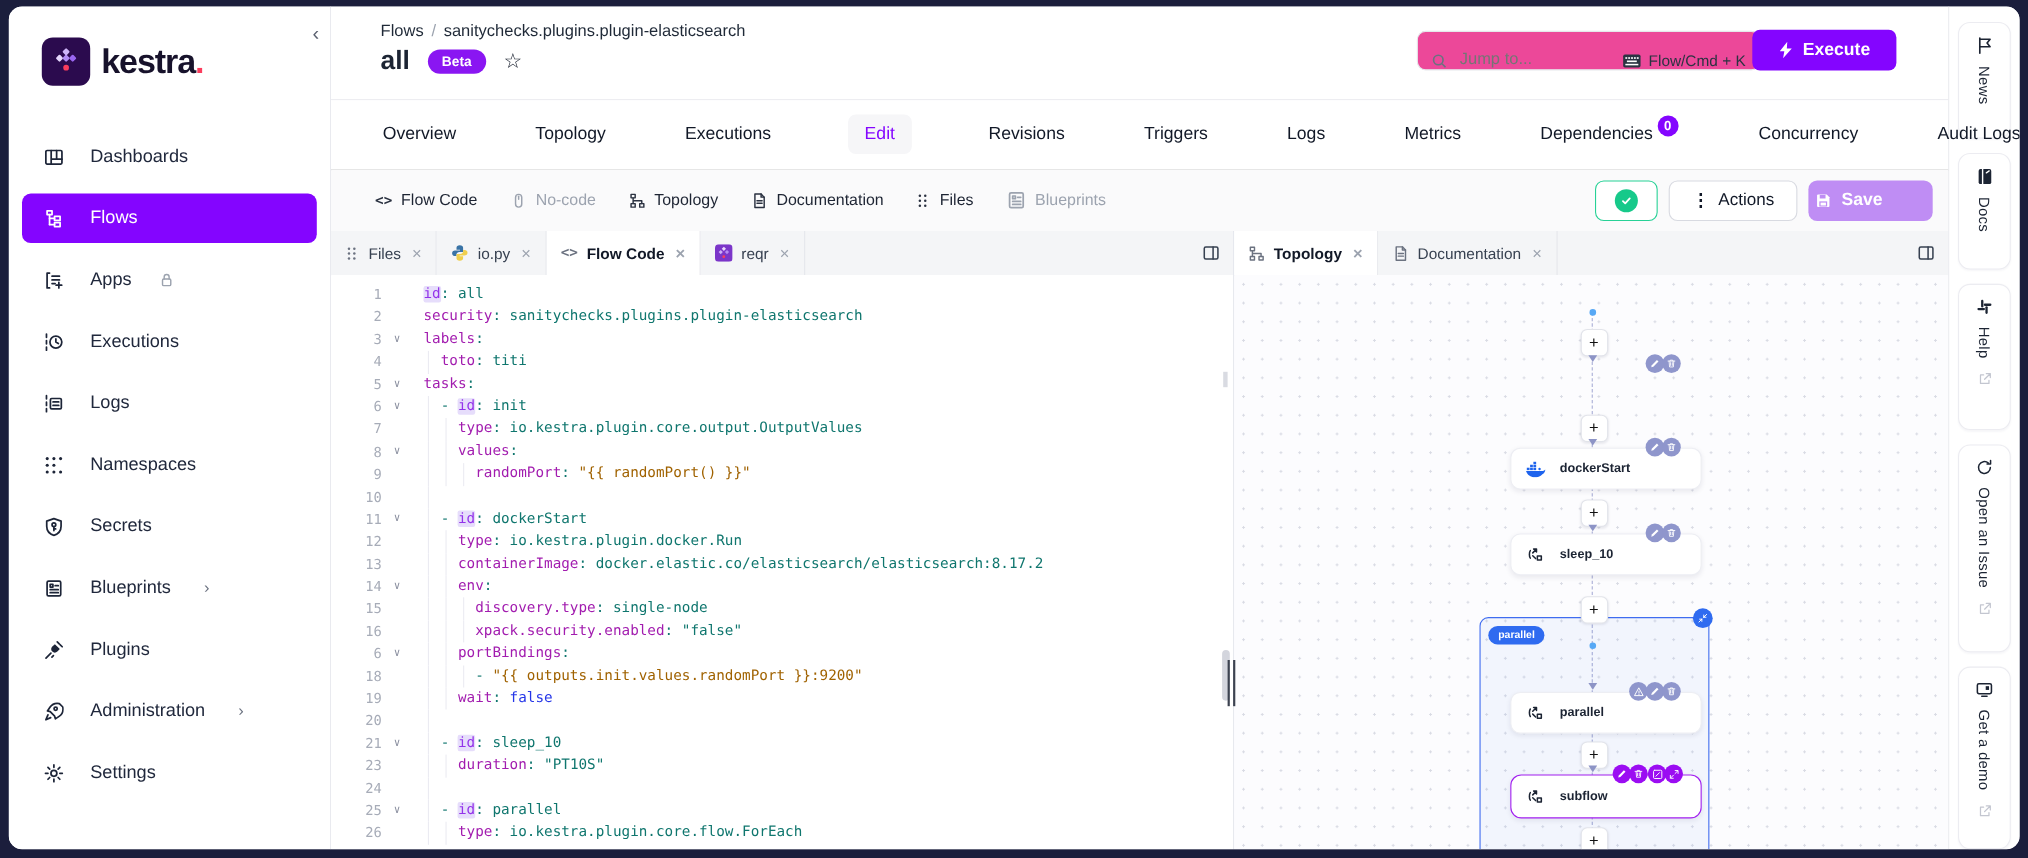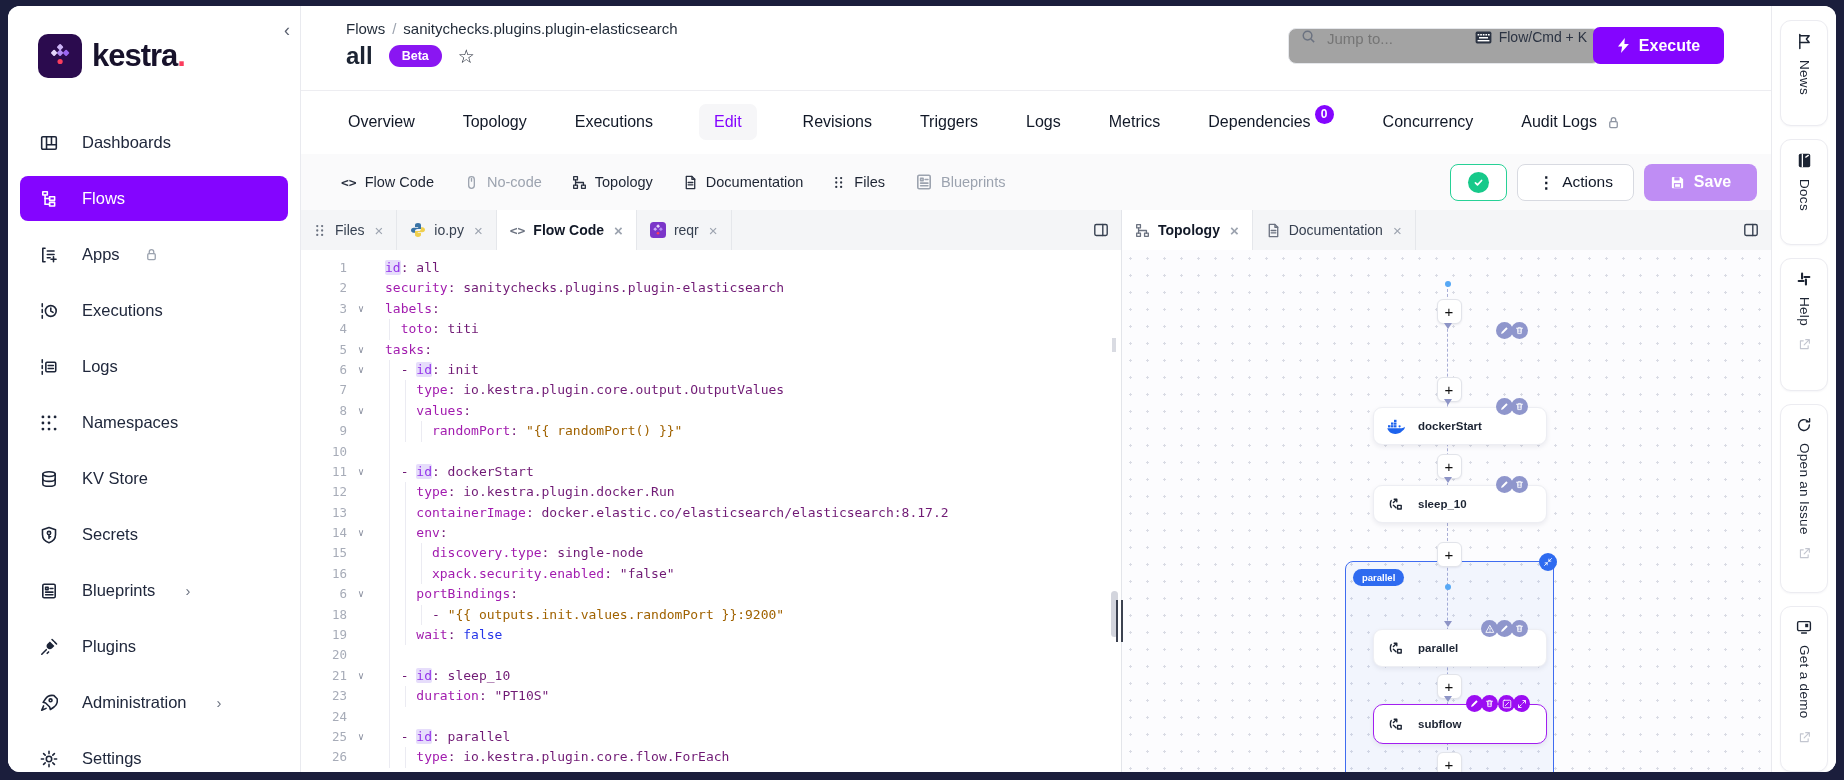--- a/index.html
+++ b/index.html
@@ -24,70 +24,70 @@
   .nav-chev{margin-left:8px;color:#6b7280;font-size:15px}
   
   .main{flex:1;min-width:0;position:relative;background:#fff}
   .hdr{position:absolute;left:0;top:0;right:0;height:84px;border-bottom:1px solid #ededf1}
   .crumbs{position:absolute;left:45px;top:14px;font-size:15px;color:#1f2937}
   .crumbs .sep{color:#9ca3af;margin:0 7px}
   .titlerow{position:absolute;left:45px;top:36px;display:flex;align-items:center;gap:16px}
   .title{font-size:24px;font-weight:700}
   .beta{background:#8a16f2;color:#fff;font-size:12.5px;font-weight:600;border-radius:999px;padding:4px 13px}
   .star{font-size:19px;color:#111827;cursor:pointer}
-  .search{position:absolute;left:987px;top:22px;width:286px;height:34px;background:#a3a3a3;border:1px solid #e5e7eb;
-          border-radius:8px;display:flex;align-items:flex-start;padding:0 12px;gap:9px;cursor:text}
+  .search{position:absolute;left:987px;top:22px;width:286px;height:34px;background:#ec4899;border:1px solid #e5e7eb;
+          border-radius:8px;display:flex;align-items:flex-end;padding:0 12px;gap:9px;cursor:text}
   .search input{border:0;background:transparent;outline:none;font-size:15px;color:#1f2937;width:120px;font-family:inherit}
   .kbd{display:flex;align-items:center;gap:7px;margin-left:auto;color:#2b3342;font-size:14px;white-space:nowrap}
   .exec{position:absolute;left:1292px;top:21px;width:131px;height:37px;background:#8405ff;border:none;border-radius:7px;
         color:#fff;font-size:16px;font-weight:600;display:flex;align-items:center;justify-content:center;gap:9px;cursor:pointer;font-family:inherit}
   
   .tabbar{position:absolute;left:0;top:84px;right:0;height:64px;border-bottom:1px solid #a3a3a3;
-          display:flex;align-items:center;gap:44px;padding-left:45px}
+          display:flex;align-items:center;gap:68px;padding-left:45px}
   .tab{font-size:16px;color:#111827;cursor:pointer;display:flex;align-items:center;gap:5px;padding:9px 2px;border-radius:7px;position:relative;white-space:nowrap}
   .tab.active{color:#8405ff;background:#f6f6f8;padding:9px 15px}
   .tab .cnt{background:#8405ff;color:#fff;font-size:12px;font-weight:600;min-width:19px;height:19px;border-radius:999px;
             display:flex;align-items:center;justify-content:center;position:relative;top:-8px;left:-1px}
   .tab .tlock{color:#8f96a3;display:flex;margin-left:4px}
   
   .toolbar{position:absolute;left:0;top:148px;right:0;height:56px;background:#fafafb;border-bottom:1px solid #ececf1;
            display:flex;align-items:center;padding:0 14px 0 40px}
   .tool{display:flex;align-items:center;gap:8px;font-size:14.5px;color:#1d2433;margin-right:30px;cursor:pointer;white-space:nowrap}
   .tool .ticon{display:flex;color:#2a3140}
   .tool.muted{color:#9ca3af}.tool.muted .ticon{color:#9ca3af}
   .tool-right{margin-left:auto;display:flex;align-items:center;gap:10px}
   .btn-valid{width:57px;height:37px;background:#fff;border:1.5px solid #27d196;border-radius:8px;display:flex;
              align-items:center;justify-content:center;cursor:pointer}
   .btn-valid .vc{width:21px;height:21px;border-radius:50%;background:#17c98a;display:flex;align-items:center;justify-content:center}
   .btn-actions{height:37px;background:#fff;border:1px solid #d8dae1;border-radius:8px;font-size:15.5px;color:#111827;
                display:flex;align-items:center;gap:8px;padding:0 20px;cursor:pointer;font-family:inherit}
   .btn-actions .dots{font-size:16px;font-weight:700}
   .btn-save{height:37px;width:113px;background:#bf8df4;border:none;border-radius:8px;color:#fff;font-size:16px;font-weight:600;
-            display:flex;align-items:center;justify-content:center;gap:9px;cursor:pointer;font-family:inherit}
+            display:flex;align-items:center;justify-content:flex-start;gap:9px;cursor:pointer;font-family:inherit}
   
   .workspace{position:absolute;left:0;top:204px;right:0;bottom:0;display:flex}
   .editor{width:820px;flex:none;position:relative;border-right:1px solid #e3e5ea}
   .topo{flex:1;position:relative;min-width:0}
   .etabs{position:absolute;left:0;top:0;right:0;height:40px;background:#f4f5f7;border-bottom:1px solid #e7e8ee;display:flex;align-items:stretch}
   .etab{display:flex;align-items:center;gap:8px;padding:0 13px;font-size:14px;color:#374151;border-right:1px solid #e5e7eb;cursor:pointer;background:#f4f5f7;white-space:nowrap}
   .etab.active{background:#fff;font-weight:700;color:#111827}
   .etab .x{color:#9ca3af;font-size:15px;margin-left:2px}
   .etab .eicon{display:flex;color:#6b7280}
   .splitbtn{margin-left:auto;align-self:center;margin-right:12px;color:#374151;display:flex;cursor:pointer}
   
   .codewrap{position:absolute;left:0;top:40px;right:0;bottom:0;overflow:hidden;background:#fff;
             font-family:"DejaVu Sans Mono",monospace;font-size:13px;line-height:20.4px;padding-top:8px}
   .cl{display:flex;height:20.4px;position:relative}
   .ln{width:46px;flex:none;text-align:right;color:#a7acb8;font-size:12.5px;padding-right:4px;user-select:none}
   .fd{width:20px;flex:none;text-align:center;color:#8b90a0;font-size:10px;line-height:20.4px;user-select:none}
   .tx{white-space:pre;position:relative;padding-left:14px;flex:1}
   .guide{position:absolute;top:0;bottom:0;width:1px;background:#ebebf2}
   .k{color:#a21caf}
   .kh{color:#9333ea;background:#e6ddfb;border-radius:2px}
-  .p{color:#701a75}
+  .p{color:#0f766e}
   .s{color:#a06200}
   .b{color:#2536e8}
   .vscroll{position:absolute;right:3px;width:7px;border-radius:4px;background:#d3d5dd}
   .vmark{position:absolute;right:5px;width:4px;background:#d9dbe2}
   .divider-handle{position:absolute;left:815px;top:390px;height:42px;width:8px;display:flex;gap:3px;cursor:col-resize;z-index:5}
   .divider-handle i{width:2px;background:#3c4250;display:block}
   
   .canvas{position:absolute;left:0;top:40px;right:0;bottom:0;overflow:hidden;background:#fcfcfe;
           background-image:radial-gradient(#d9dbe4 1.1px,transparent 1.2px);background-size:17px 17px}
   .edge{position:absolute;width:0;border-left:1.6px dashed #a8add6;z-index:0}
@@ -208,30 +208,20 @@
               <circle cx="2.6" cy="13.4" r="1.25"></circle>
               <circle cx="8" cy="13.4" r="1.25"></circle>
               <circle cx="13.4" cy="13.4" r="1.25"></circle>
             </svg>
           </span>
           <span>Namespaces</span>
         </div>
         <div class="nav-item">
           <span class="nicon">
             <svg width="18" height="18" viewBox="0 0 16 16" fill="none" stroke="currentColor" stroke-width="1.4" stroke-linecap="round" stroke-linejoin="round">
-              <ellipse cx="8" cy="3.6" rx="5.5" ry="2.1"></ellipse>
-              <path d="M2.5 3.6v8.8c0 1.2 2.5 2.1 5.5 2.1s5.5-.9 5.5-2.1V3.6"></path>
-              <path d="M2.5 8c0 1.2 2.5 2.1 5.5 2.1S13.5 9.2 13.5 8"></path>
-            </svg>
-          </span>
-          <span>KV Store</span>
-        </div>
-        <div class="nav-item">
-          <span class="nicon">
-            <svg width="18" height="18" viewBox="0 0 16 16" fill="none" stroke="currentColor" stroke-width="1.4" stroke-linecap="round" stroke-linejoin="round">
               <path d="M8 1.3l5.8 2v4.2c0 3.8-2.4 6.3-5.8 7.3-3.4-1-5.8-3.5-5.8-7.3V3.3z"></path>
               <circle cx="8" cy="6.3" r="1.5"></circle>
               <path d="M8 7.8v3.2M8 9.6h1.4"></path>
             </svg>
           </span>
           <span>Secrets</span>
         </div>
         <div class="nav-item">
           <span class="nicon">
             <svg width="18" height="18" viewBox="0 0 16 16" fill="none" stroke="currentColor" stroke-width="1.4" stroke-linecap="round" stroke-linejoin="round">

